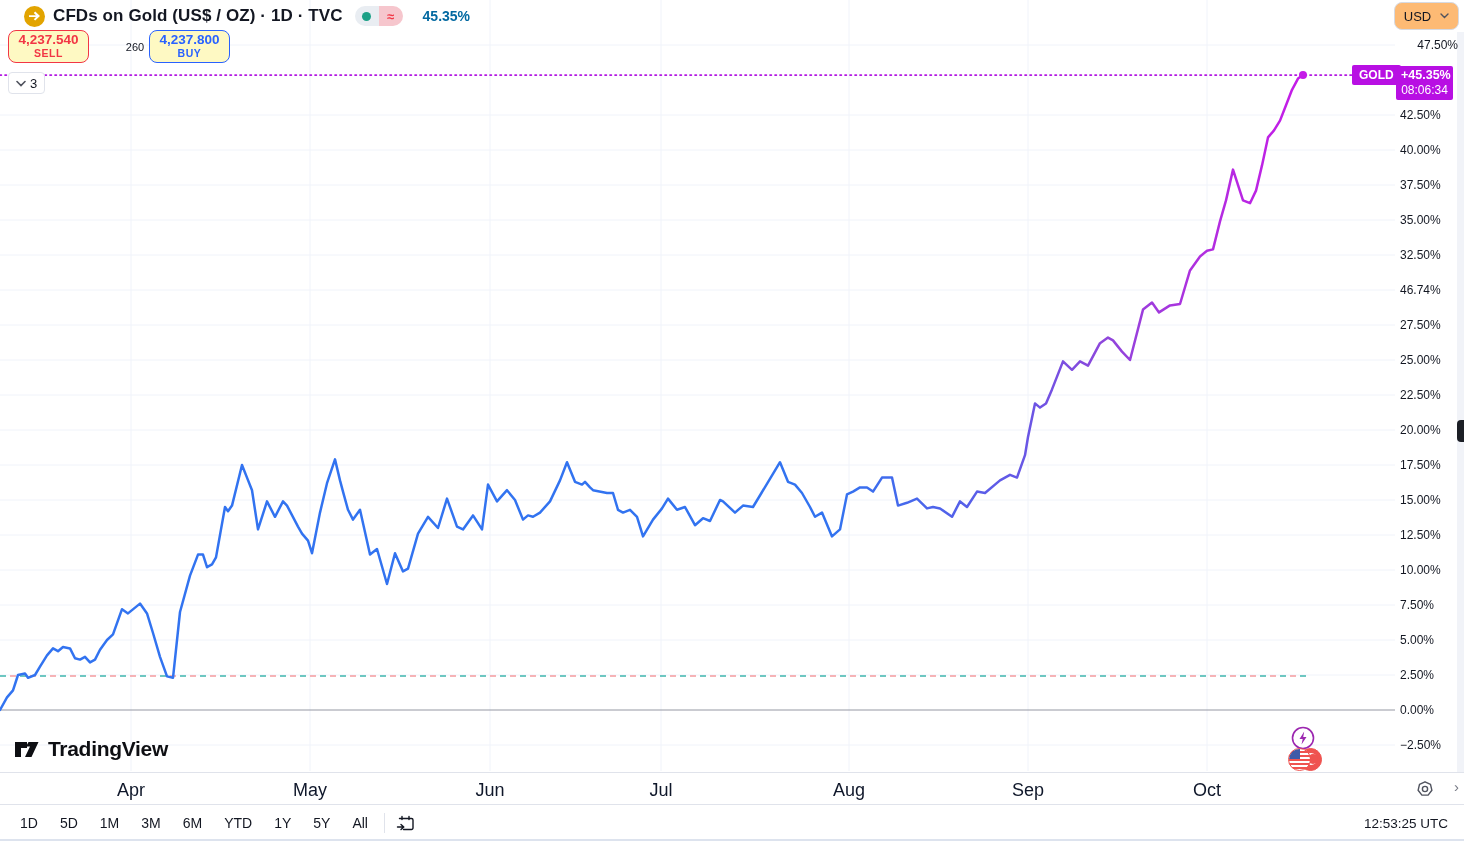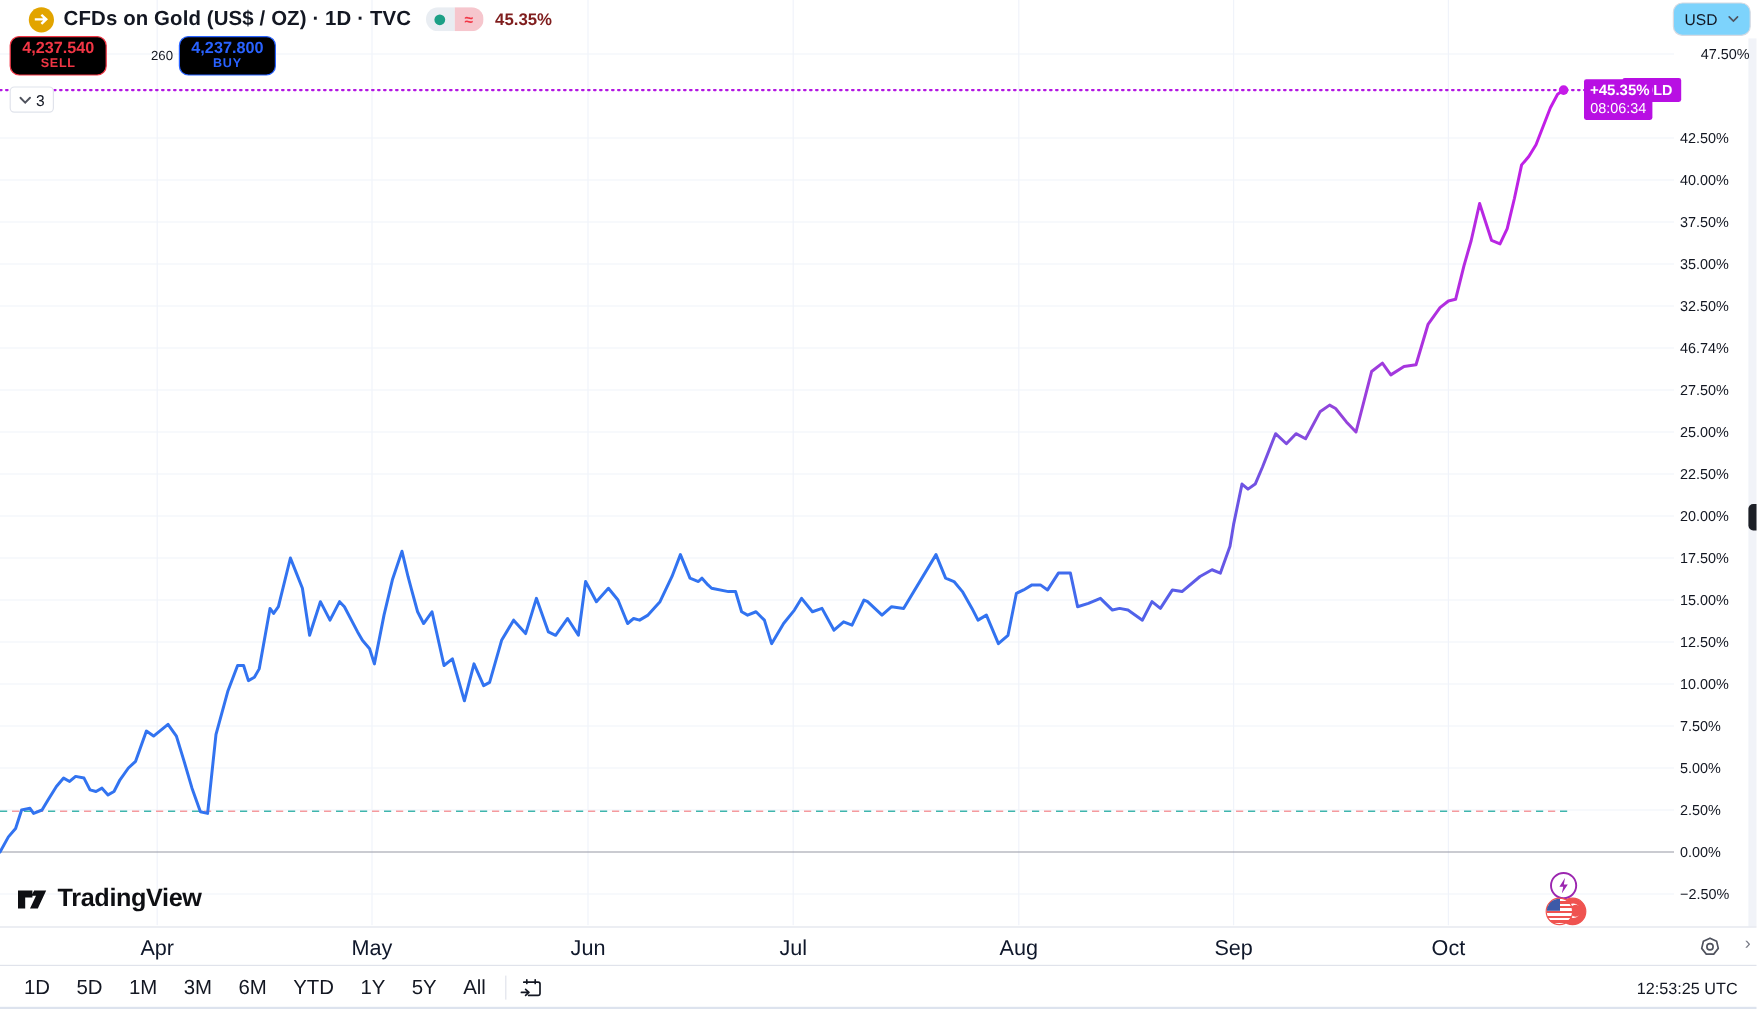--- a/index.html
+++ b/index.html
@@ -10,37 +10,37 @@
 
   
   .hdr { position:absolute; left:24px; top:4px; height:24px; display:flex; align-items:center; gap:8px;text-align:right; }
   .sym-icon { width:21px; height:21px; border-radius:50%; background:#e2a400; display:flex; align-items:center; justify-content:center; }
   .sym-icon svg { display:block; }
   .title { font-size:17px; font-weight:600; color:#131722; letter-spacing:.1px; cursor:pointer; }
   .pill { display:flex; height:20px; border-radius:10px; overflow:hidden; margin-left:4px; }
   .pill-left { width:24px; background:#e9edf2; display:flex; align-items:center; justify-content:center; }
   .pill-left .dot { width:9px; height:9px; border-radius:50%; background:#1ca086; }
   .pill-right { width:24px; background:#f6c6cd; color:#f23645; font-size:13px; font-weight:700; display:flex; align-items:center; justify-content:center; }
-  .chg { font-size:14px; font-weight:600; color:#7f1d1d; margin-left:2px; }
+  .chg { font-size:14px; font-weight:600; color:#0369a1; margin-left:12px; }
 
   
   .trade-row { position:absolute; left:8px; top:30px; display:flex; align-items:center; }
-  .tbtn { width:81px; height:33px; border-radius:8px; background:#000000; display:flex; flex-direction:column; align-items:center; justify-content:center; cursor:pointer; line-height:1.1; }
+  .tbtn { width:81px; height:33px; border-radius:8px; background:#fef9c3; display:flex; flex-direction:column; align-items:center; justify-content:center; cursor:pointer; line-height:1.1; }
   .tbtn .p { font-size:13.5px; font-weight:700; }
   .tbtn .l { font-size:10.5px; font-weight:600; letter-spacing:.6px; }
   .sell { border:1px solid #f23645; color:#f23645; }
   .buy  { border:1px solid #2962ff; color:#2962ff; }
   .spread { width:28px; text-align:center; font-size:11px; color:#131722;margin-left:32px; }
 
   .collapse { position:absolute; left:8px; top:72px; height:22px; padding:0 7px; background:#fff;
     border:1px solid #e0e3eb; border-radius:4px; display:flex; align-items:center; gap:4px;
     font-size:13px; color:#131722; cursor:pointer; z-index:5; }
 
   
-  .usd { position:absolute; right:5px; top:2px; width:65px; height:28px; background:#7dd3fc; border:1px solid #d6dae2;
+  .usd { position:absolute; right:5px; top:2px; width:65px; height:28px; background:#fdba74; border:1px solid #d6dae2;
     border-radius:8px; display:flex; align-items:center; justify-content:center; gap:9px; font-size:13px; color:#131722; cursor:pointer; z-index:6; }
   .tick { position:absolute; left:1400px; width:58px; font-size:12px; color:#131722; }
   .gold-tag { position:absolute; background:#b80fe3; color:#fff; font-size:12px; font-weight:700;
     height:20px; padding:0 7px; display:flex; align-items:center; border-radius:2px; z-index:4; }
   .val-tag { position:absolute; background:#b80fe3; color:#fff; text-align:center; border-radius:2px;
     padding:2px 5px; z-index:4; }
   .val-tag .v1 { font-size:12.5px; font-weight:700; line-height:15px; }
   .val-tag .v2 { font-size:12px; line-height:15px; }
 
   
@@ -63,21 +63,21 @@
 
   
   .taxis { position:absolute; left:0; top:772px; width:1464px; height:32px; border-top:1px solid #e0e3eb; cursor:ew-resize; }
   .month { position:absolute; top:7px; width:44px; margin-left:-22px; text-align:center; font-size:18px; color:#0f172a; }
   .gear { position:absolute; left:1416px; top:7px; width:18px; height:18px; color:#50535e; cursor:pointer; }
   .edge-chev { position:absolute; left:1454px; top:5px; font-size:15px; color:#787b86; }
 
   
   .toolbar { position:absolute; left:0; top:804px; width:1464px; height:37px; background:#fff; border-top:1px solid #e0e3eb;
     display:flex; align-items:center; padding:0 12px; }
-  .range { font-size:17px; color:#131722; padding:4px 8px; border-radius:4px; cursor:pointer; }
+  .range { font-size:14px; color:#131722; padding:4px 8px; border-radius:4px; cursor:pointer; }
   .tb-div { width:1px; height:20px; background:#e0e3eb; margin:0 8px; }
   .goto { width:26px; height:26px; display:flex; align-items:center; justify-content:center; cursor:pointer; color:#131722; }
   .clock { margin-left:auto; font-size:13.5px; color:#131722; padding-right:4px; cursor:pointer; }
   .bottom-edge { position:absolute; left:0; bottom:0; width:100%; height:2px; background:#dde3ee; }
 </style>
 </head>
 <body>
 
 <div class="stage">
 
@@ -190,21 +190,21 @@
       <div class="tick" style="top: 598px;">7.50%</div>
       <div class="tick" style="top: 633px;">5.00%</div>
       <div class="tick" style="top: 668px;">2.50%</div>
       <div class="tick" style="top: 703px;">0.00%</div>
       <div class="tick" style="top: 738px;">−2.50%</div>
     </div>
 
   <div class="gold-tag" id="gold-tag" style="left: 1352px; top: 65.1px;">
     <span>GOLD</span>
   </div>
-  <div class="val-tag" id="val-tag" style="left: 1320px; top: 66.1px; width: 57px;">
+  <div class="val-tag" id="val-tag" style="left: 1396px; top: 66.1px; width: 57px;">
     <div class="v1">+45.35%</div>
     <div class="v2">08:06:34</div>
   </div>
 
   <div class="logo">
     <svg width="26" height="24" viewBox="0 0 26 24">
       <path d="M1 5 h12 v6 h-6 v9 h-6 z" fill="#0e0f13"></path>
       <path d="M14.5 5 h10 l-7 15 h-6.5 l5-10.5 h-4z" fill="#0e0f13"></path>
     </svg>
     <span class="txt">TradingView</span>

